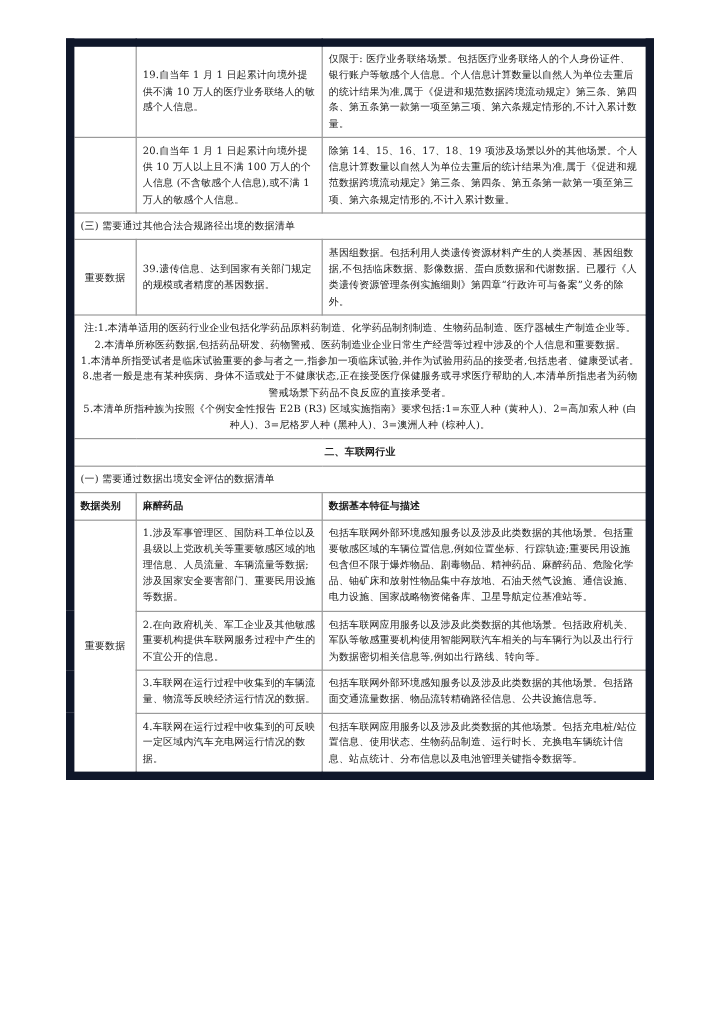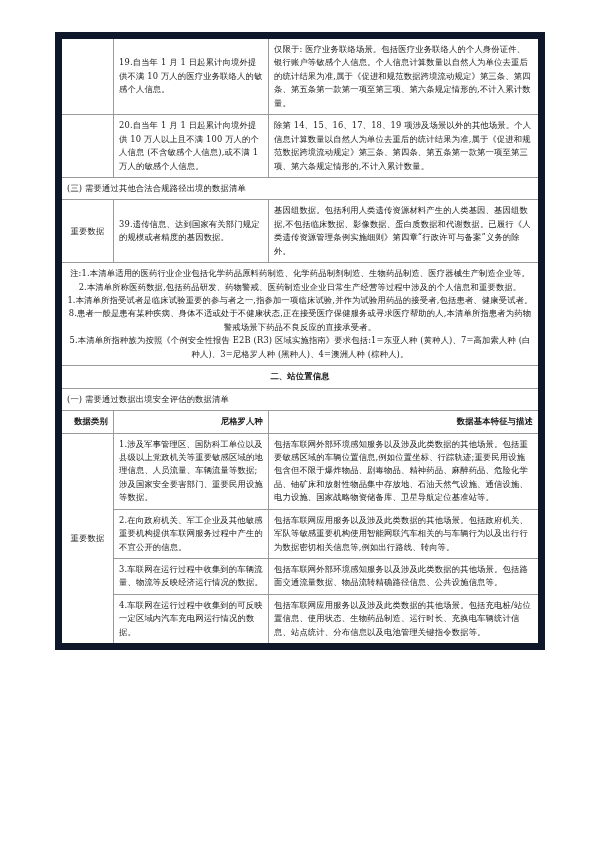--- a/index.html
+++ b/index.html
@@ -36,21 +36,21 @@
   td.desc{ width:auto;margin-top:12px; }
   .sec-title{
     text-align:left;
     font-weight:normal;
     font-size:8.6px;
     padding-top:5px;
     padding-bottom:5px;
     letter-spacing:0.04em;
   }
   .col-head{
-    text-align:right;
+    text-align:left;
     font-weight:bold;
     font-size:8.8px;
     padding-top:6px;
     padding-bottom:6px;
     letter-spacing:0.05em;
   }
   .big-head{
     text-align:center;
     font-weight:bold;
     font-size:9.2px;
@@ -101,35 +101,35 @@
         <td class="sub">39.遗传信息、达到国家有关部门规定的规模或者精度的基因数据。</td>
         <td class="desc">基因组数据。包括利用人类遗传资源材料产生的人类基因、基因组数据,不包括临床数据、影像数据、蛋白质数据和代谢数据。已履行《人类遗传资源管理条例实施细则》第四章“行政许可与备案”义务的除外。</td>
       </tr>
 
       <tr>
         <td class="notes" colspan="3">
           <p class="hang">注:1.本清单适用的医药行业企业包括化学药品原料药制造、化学药品制剂制造、生物药品制造、医疗器械生产制造企业等。</p>
           <p class="hang">2.本清单所称医药数据,包括药品研发、药物警戒、医药制造业企业日常生产经营等过程中涉及的个人信息和重要数据。</p>
           <p class="hang">1.本清单所指受试者是临床试验重要的参与者之一,指参加一项临床试验,并作为试验用药品的接受者,包括患者、健康受试者。</p>
           <p class="hang">8.患者一般是患有某种疾病、身体不适或处于不健康状态,正在接受医疗保健服务或寻求医疗帮助的人,本清单所指患者为药物警戒场景下药品不良反应的直接承受者。</p>
-          <p class="hang">5.本清单所指种族为按照《个例安全性报告 E2B (R3) 区域实施指南》要求包括:1=东亚人种 (黄种人)、7=高加索人种 (白种人)、3=尼格罗人种 (黑种人)、4=澳洲人种 (棕种人)。</p>
+          <p class="hang">5.本清单所指种族为按照《个例安全性报告 E2B (R3) 区域实施指南》要求包括:1=东亚人种 (黄种人)、2=高加索人种 (白种人)、3=尼格罗人种 (黑种人)、3=澳洲人种 (棕种人)。</p>
         </td>
       </tr>
 
       <tr>
-        <td class="big-head" colspan="3">二、站位置信息</td>
+        <td class="big-head" colspan="3">二、车联网行业</td>
       </tr>
 
       <tr>
         <td class="sec-title" colspan="3">(一) 需要通过数据出境安全评估的数据清单</td>
       </tr>
 
       <tr>
         <td class="col-head">数据类别</td>
-        <td class="col-head">尼格罗人种</td>
+        <td class="col-head">麻醉药品</td>
         <td class="col-head">数据基本特征与描述</td>
       </tr>
 
       <tr>
         <td class="cat" rowspan="4">重要数据</td>
         <td class="sub">1.涉及军事管理区、国防科工单位以及县级以上党政机关等重要敏感区域的地理信息、人员流量、车辆流量等数据;涉及国家安全要害部门、重要民用设施等数据。</td>
         <td class="desc">包括车联网外部环境感知服务以及涉及此类数据的其他场景。包括重要敏感区域的车辆位置信息,例如位置坐标、行踪轨迹;重要民用设施包含但不限于爆炸物品、剧毒物品、精神药品、麻醉药品、危险化学品、铀矿床和放射性物品集中存放地、石油天然气设施、通信设施、电力设施、国家战略物资储备库、卫星导航定位基准站等。</td>
       </tr>
 
       <tr>

